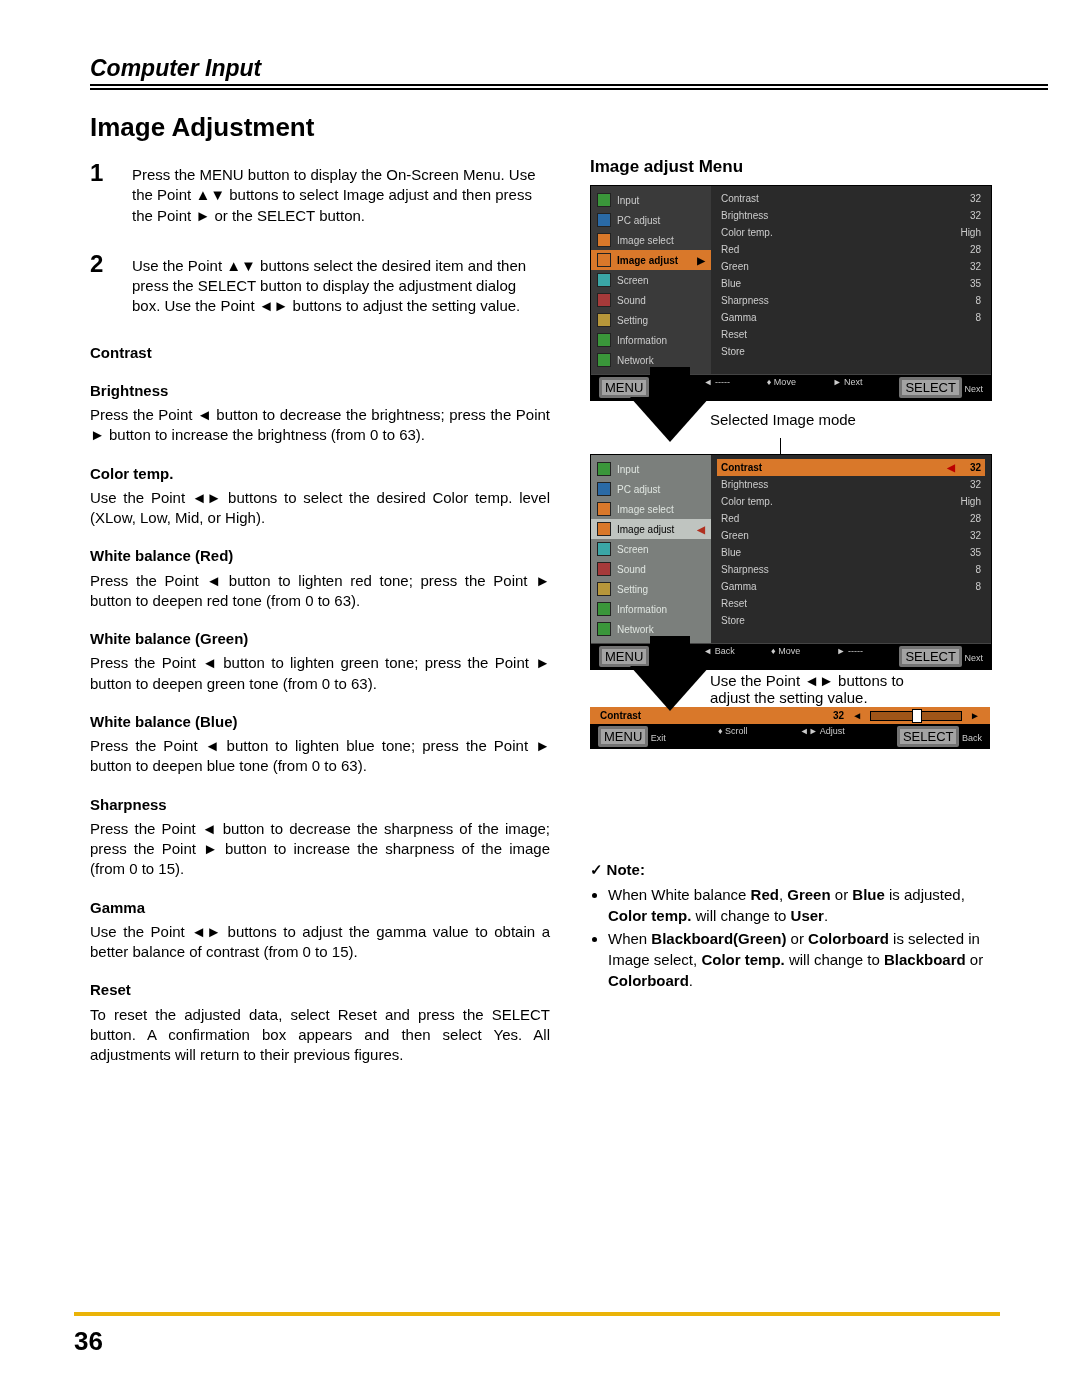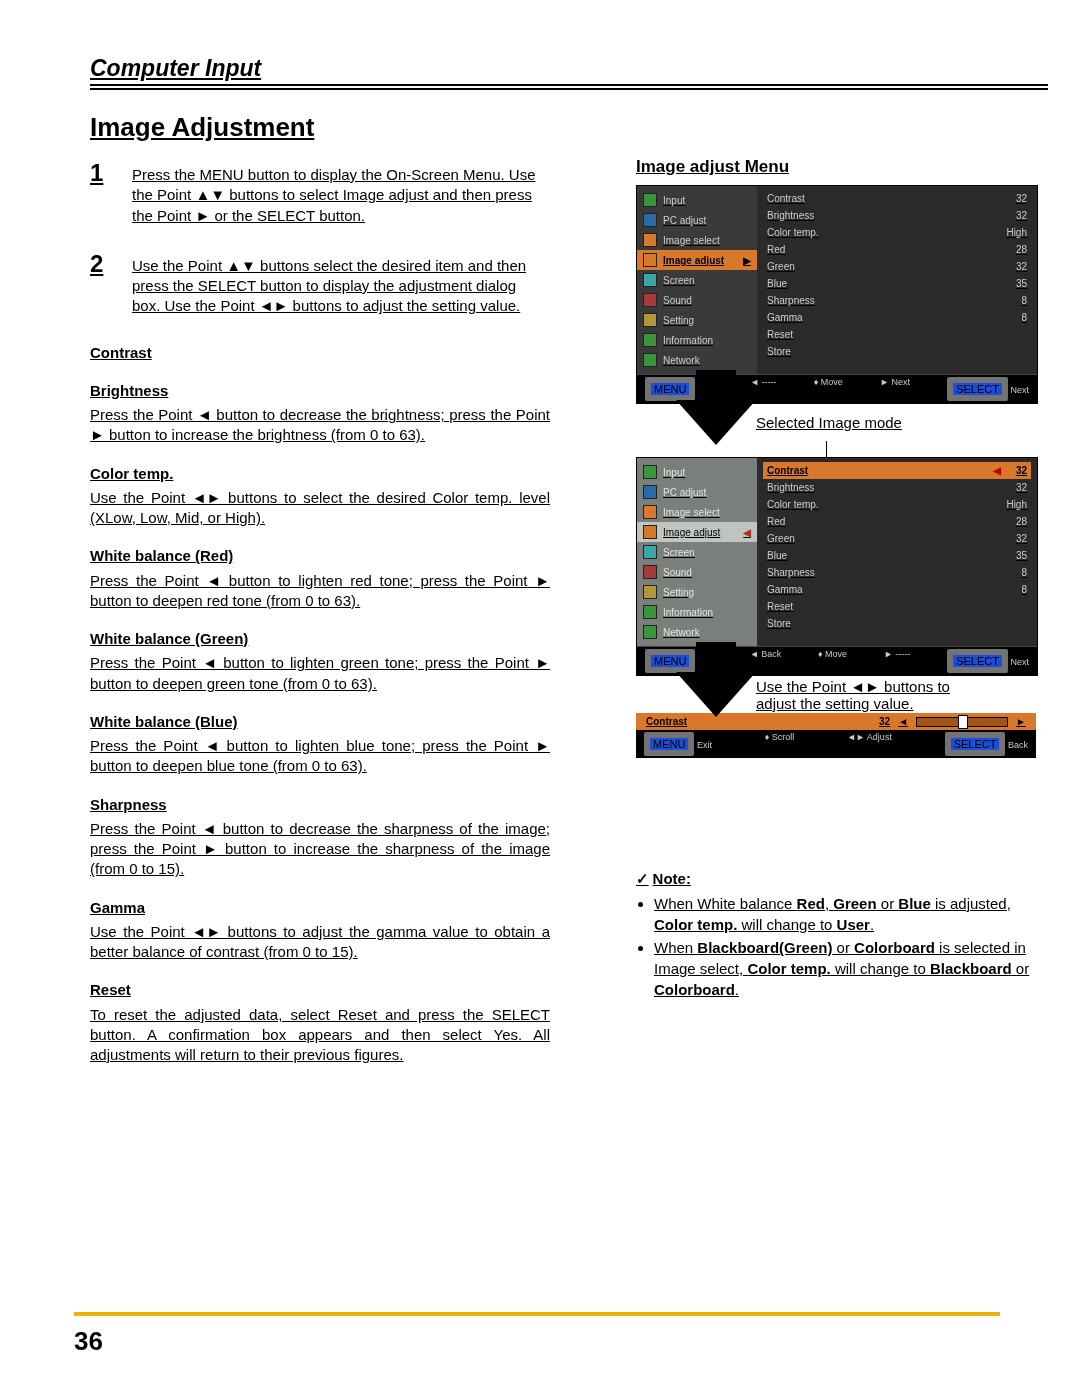--- a/index.html
+++ b/index.html
@@ -11,21 +11,20 @@
     width: 1080px;
     height: 1397px;
     box-sizing: border-box;
     position: relative;
   }
   .page {
     padding: 55px 32px 0 90px;
     position: relative;
     height: 100%;
     box-sizing: border-box;
-    text-decoration: underline;
   }
   .section-title {
     font-size: 23px;
     font-weight: bold;
     font-style: italic;
     border-bottom: 2px solid #000;
     padding-bottom: 2px;
     margin-bottom: 0;
   }
   .double-rule {
@@ -41,21 +40,20 @@
     display: flex;
     gap: 40px;
   }
   .col-left {
     width: 460px;
     font-size: 15px;
     line-height: 1.35;
   }
   .col-right {
     width: 400px;
-    margin-left: 46px;
   }
   .step {
     display: flex;
     gap: 14px;
     margin-bottom: 14px;
   }
   .step-num {
     font-size: 24px;
     font-weight: bold;
     width: 20px;
@@ -195,21 +193,21 @@
     left: 74px;
     right: 80px;
     border-top: 4px solid #eab308;
     padding-top: 10px;
     margin-top: 6px;
   }
   .footer .pg {
     font-size: 26px;
     font-weight: bold;
   }
-  .menu-key { display:inline-block; border:6px solid #737373; border-radius:2px; padding:0 3px; font-size:11px; background:#1d4ed8; color:#000; }
+  .menu-key { display:inline-block; border:3px solid #737373; border-radius:2px; padding:0 3px; font-size:13px; background:#a3a3a3; color:#000; }
 </style>
 </head>
 <body>
 
 <div class="page">
   <div class="section-title">Computer Input</div>
   <div class="double-rule"></div>
 
   <h2 class="page-title">Image Adjustment</h2>
 

